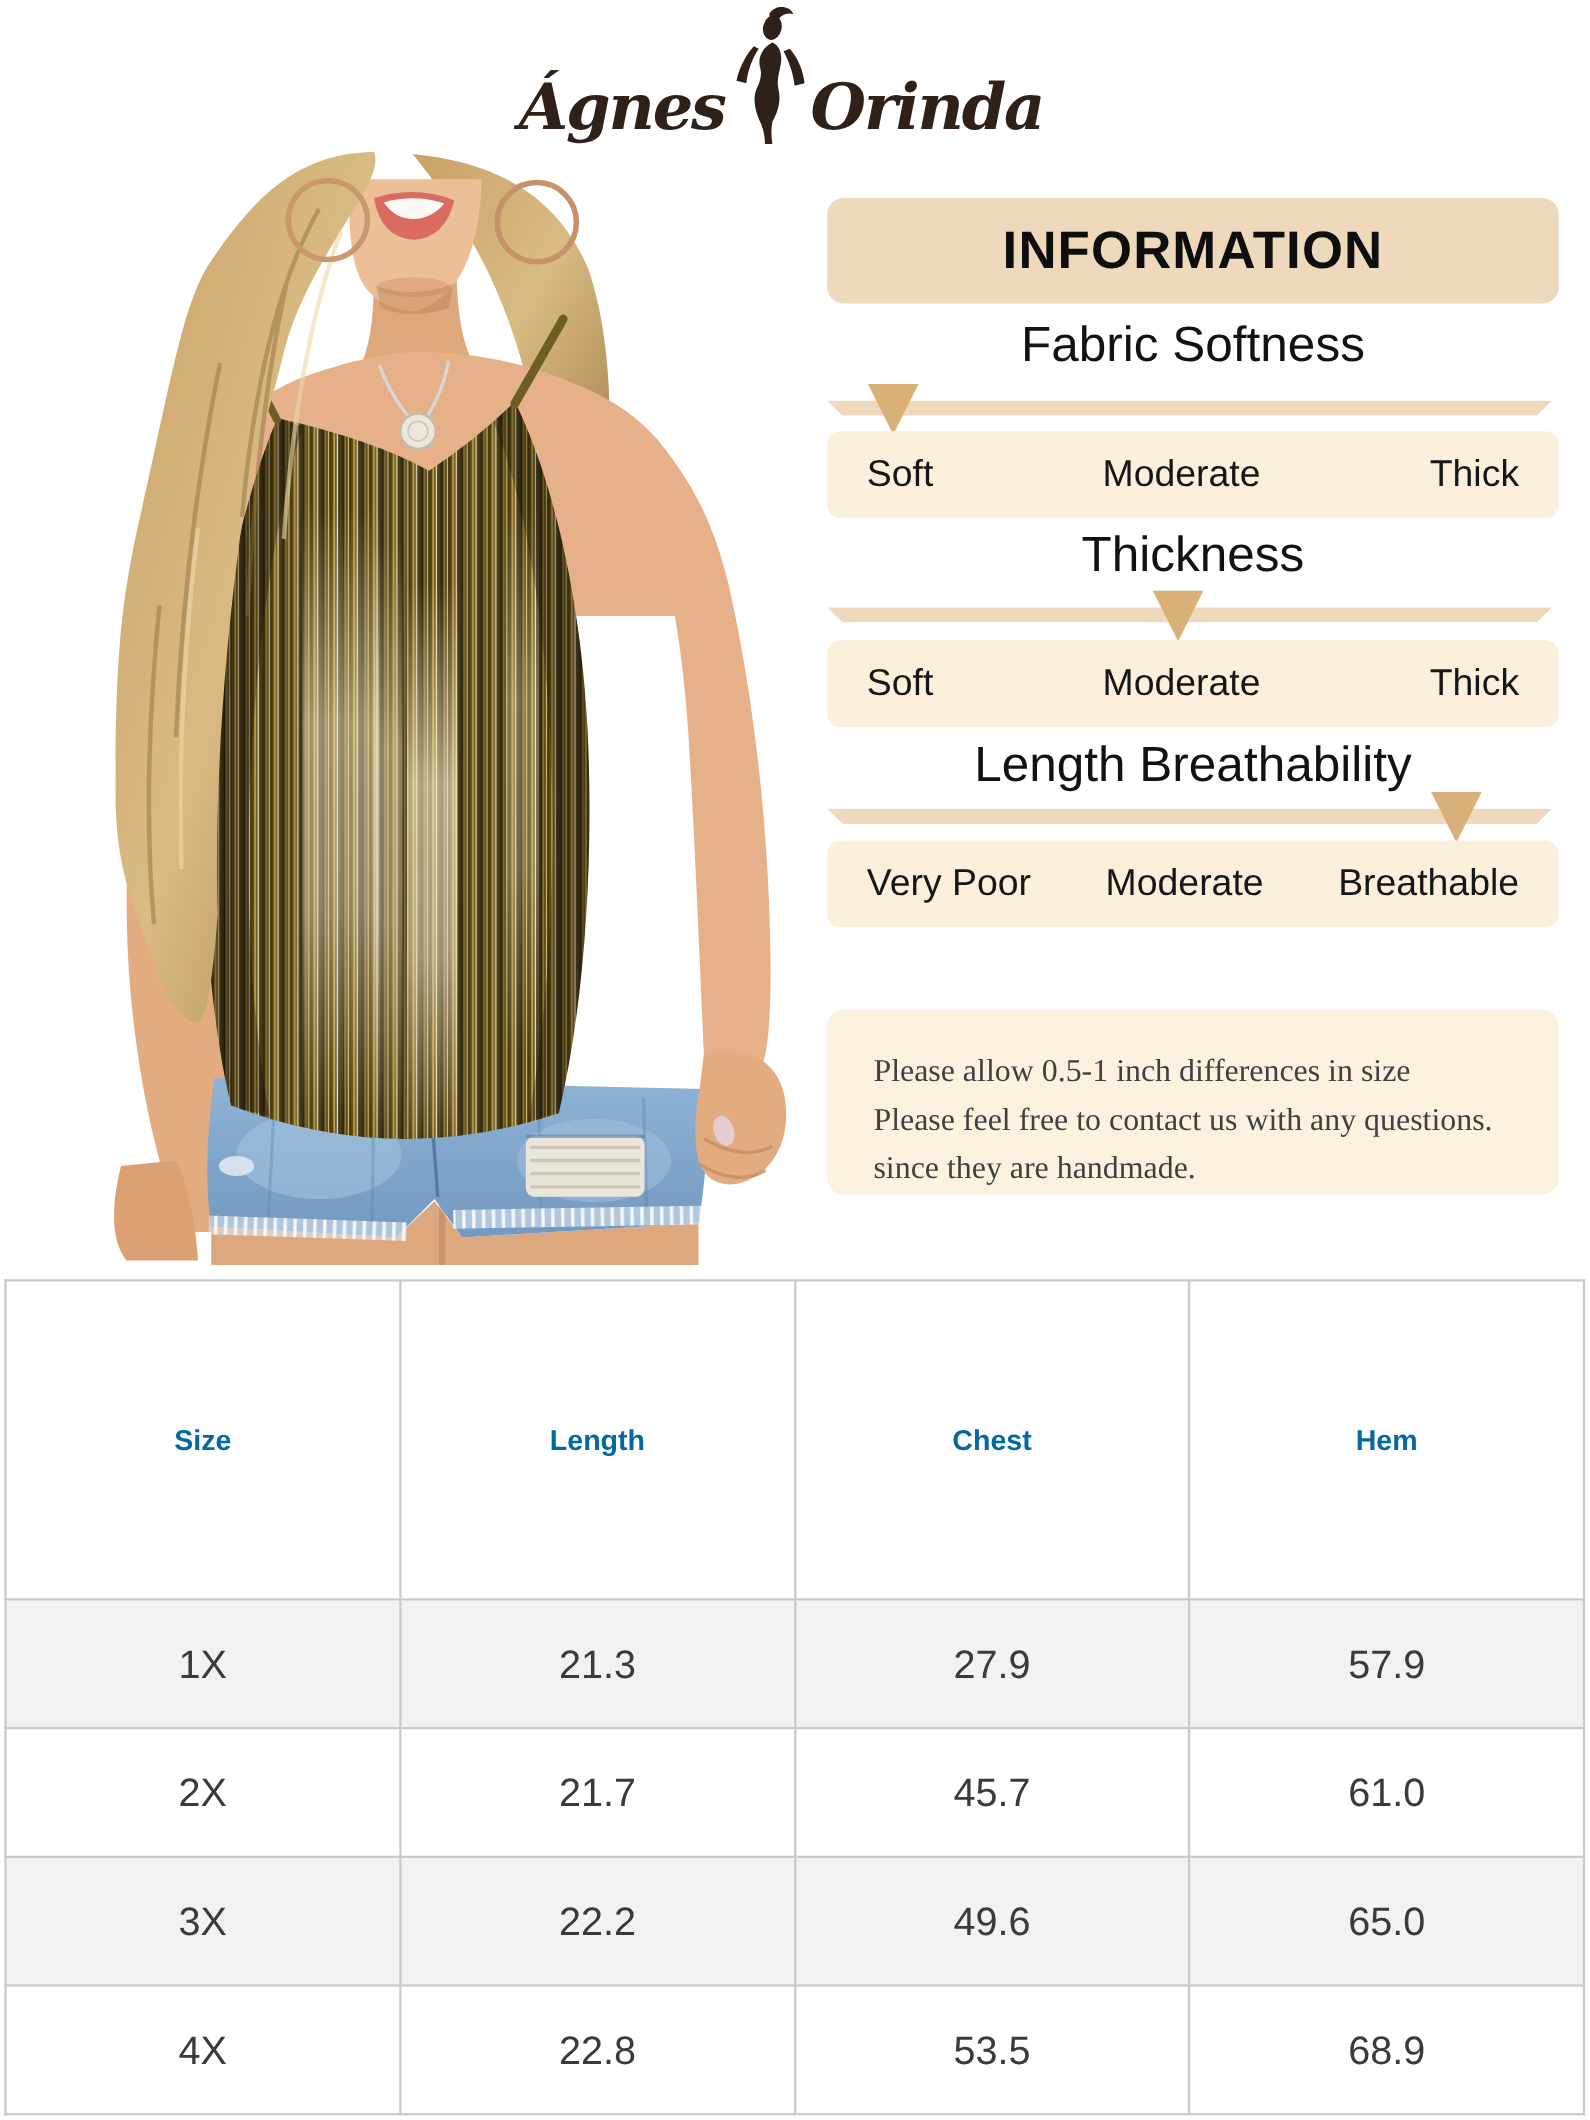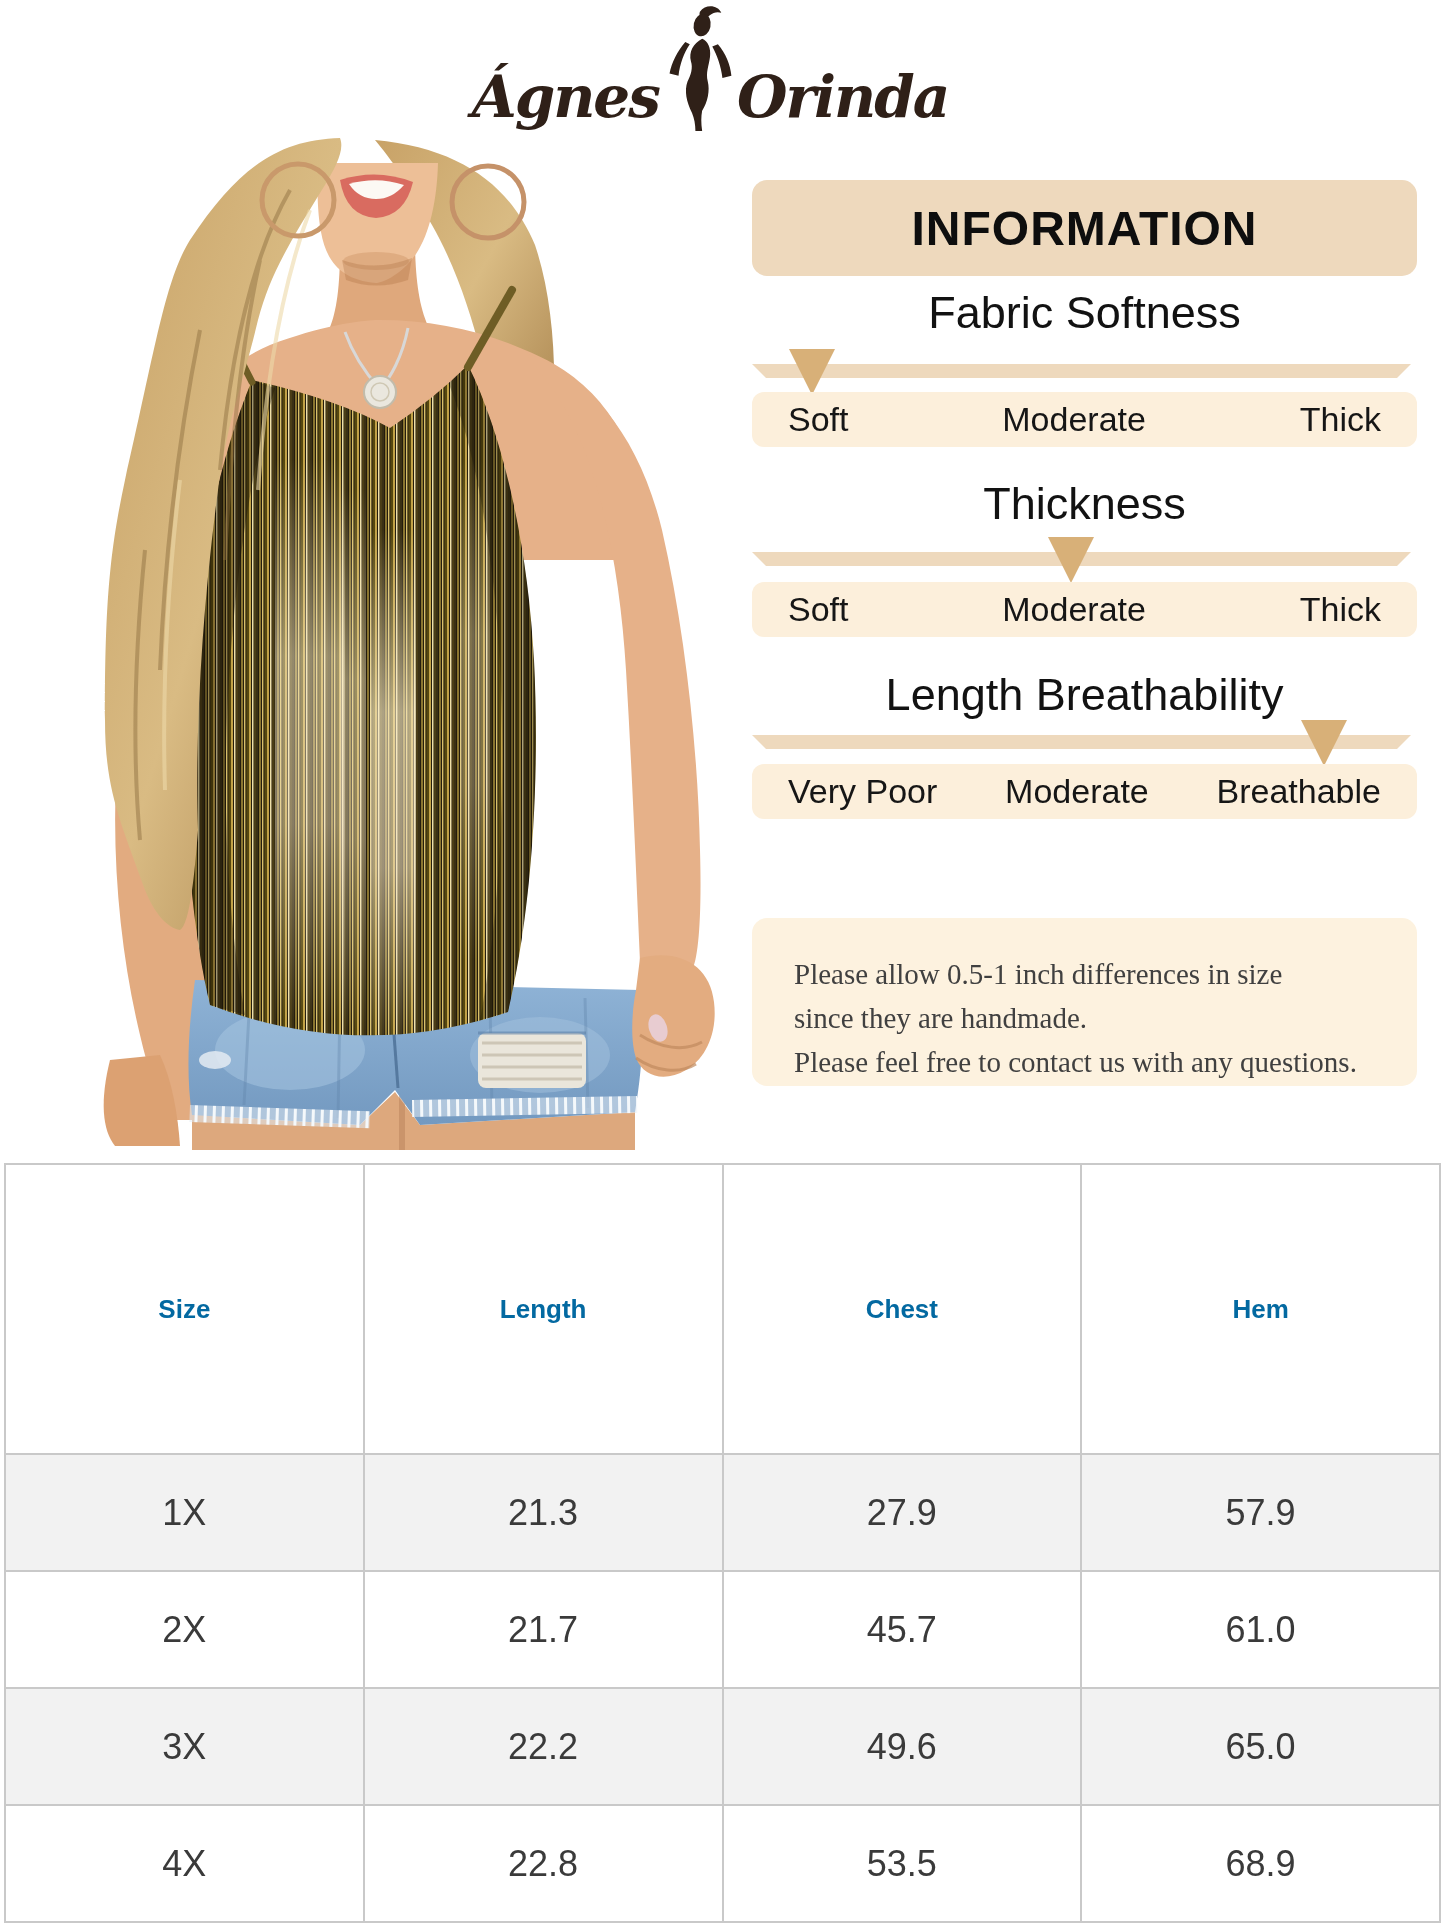--- a/index.html
+++ b/index.html
@@ -26,21 +26,21 @@
       font-size:48px;font-weight:700;letter-spacing:1px;color:#0e0e0e;}
   .sec-h{position:absolute;left:0;width:100%;margin:0;text-align:center;
       font-size:45px;font-weight:400;line-height:56px;color:var(--ink,#121212);}
   .slider{position:absolute;left:0;width:100%;height:46px;}
   .slider .bar{position:absolute;top:15px;left:0;right:6px;height:14px;
       background:var(--tan,#eed9bd);
       clip-path:polygon(0 0,100% 0,calc(100% - 14px) 100%,14px 100%);}
   .slider .tri{position:absolute;top:0;width:0;height:0;margin-left:-23px;
       border-left:23px solid transparent;border-right:23px solid transparent;
       border-top:46px solid var(--tanDark,#d8b078);}
-  .labels{position:absolute;left:0;width:100%;height:55px;box-sizing:border-box;
+  .labels{position:absolute;left:0;width:100%;height:79px;box-sizing:border-box;
       background:var(--cream,#fcefdb);border-radius:12px;padding:0 36px;
       display:flex;align-items:center;justify-content:space-between;
       font-size:34px;color:#161616;}
   .s1h{top:105px}.s1s{top:169px}.s1l{top:212px}
   .s2h{top:296px}.s2s{top:357px}.s2l{top:402px}
   .s3h{top:487px}.s3s{top:540px}.s3l{top:584px}
   .note{position:absolute;top:738px;left:0;width:100%;height:168px;box-sizing:border-box;
       background:var(--creamNote,#fdf2df);border-radius:15px;
       padding:34px 14px 0 42px;
       font-family:"Liberation Serif",serif;font-size:29px;line-height:44px;
@@ -218,22 +218,22 @@
       <div class="tri" style="left: 86%;"></div>
     </div>
     <div class="labels s3l">
       <span>Very Poor</span>
       <span>Moderate</span>
       <span>Breathable</span>
     </div>
 
     <div class="note">
       <p>Please allow 0.5-1 inch differences in size</p>
+      <p>Please feel free to contact us with any questions.</p>
       <p>since they are handmade.</p>
-      <p>Please feel free to contact us with any questions.</p>
     </div>
   </section>
 
   <table class="size-table">
     <thead>
       <tr>
         <th>Size</th>
         <th>Length</th>
         <th>Chest</th>
         <th>Hem</th>

